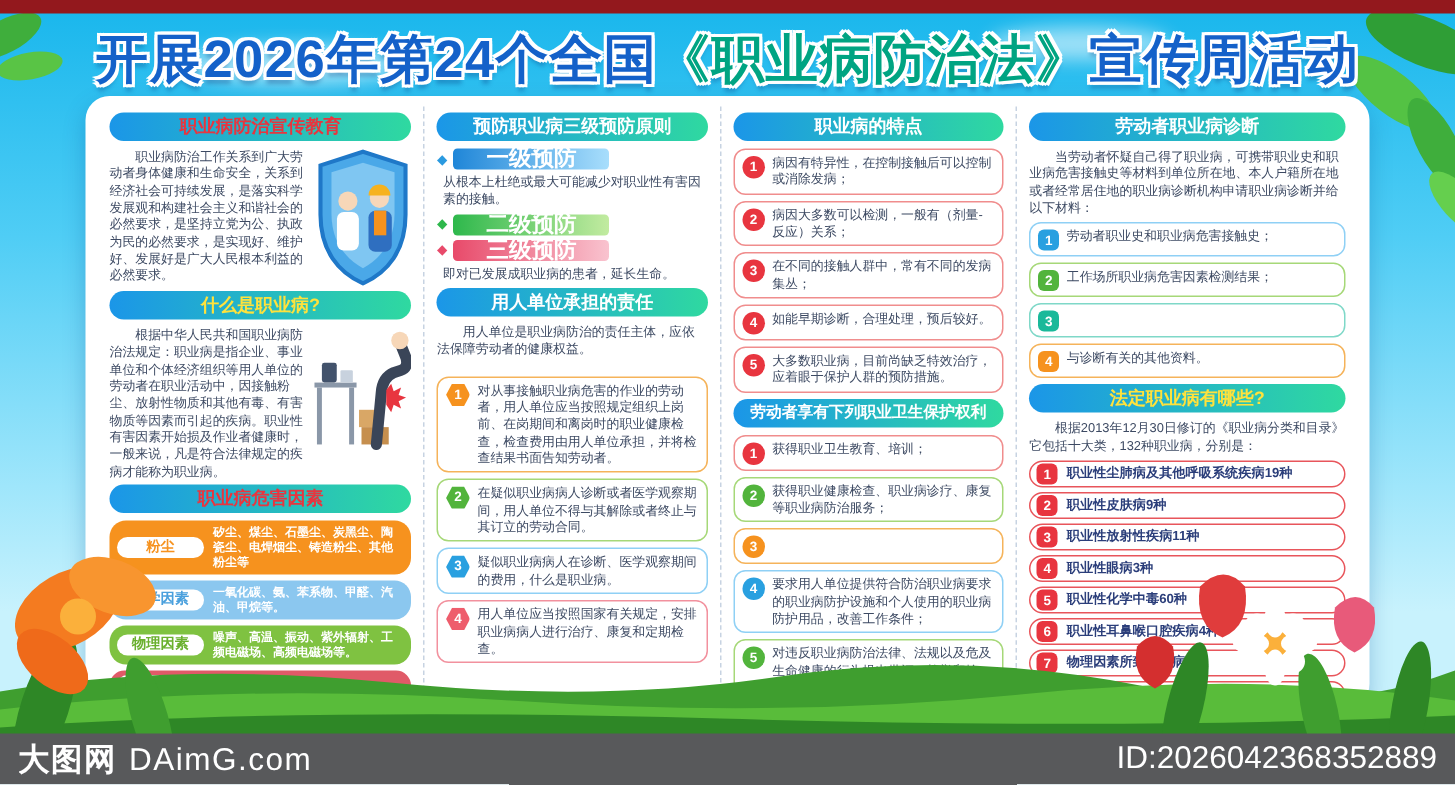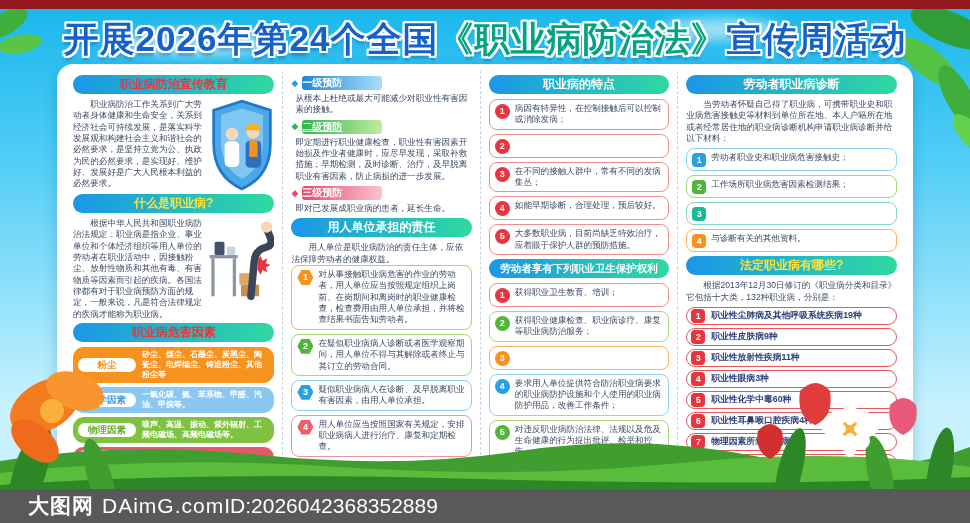--- a/index.html
+++ b/index.html
@@ -49,24 +49,24 @@
   .hz-desc{flex:1;margin-left:6px;color:#fff;font-size:8px;line-height:1.25;font-weight:bold;}
   .hz1{background:#f6921e;}.hz1 .hz-label{color:#f6921e;}
   .hz2{background:#8bc7ef;}.hz2 .hz-label{color:#4aa0dd;}
   .hz3{background:#7fc241;}.hz3 .hz-label{color:#6ab02e;}
   .hz4{background:#e05a68;}.hz4 .hz-label{color:#e0485a;}
 
   
   .lvl{display:flex;align-items:center;margin:3px 0 3px;}
   .diamond{font-size:9px;margin-right:4px;line-height:1;}
   .d-blue{color:#2a9ae0;}.d-green{color:#2eb84c;}.d-red{color:#e84a6a;}
-  .tag{width:80px;height:14px;line-height:14px;border-radius:3px;color:#fff;
-    font-size:10px;font-weight:bold;}
+  .tag{width:104px;height:14px;line-height:14px;border-radius:3px;color:#fff;
+    font-size:15px;font-weight:bold;text-align:center;}
   .tag-blue{background:linear-gradient(90deg,#1f86d8,#a8defc);}
-  .tag-green{background:linear-gradient(90deg,#2eb84c,#c2eba0);text-decoration:underline;}
+  .tag-green{background:linear-gradient(90deg,#2eb84c,#c2eba0);}
   .tag-red{background:linear-gradient(90deg,#e84a6a,#f9c3cf);}
   .lvl-body{margin:0 0 4px 4px;}
 
   
   .ibox{display:flex;align-items:flex-start;border:1.5px solid;border-radius:8px;
     padding:3px 5px;margin-bottom:4px;background:#fff;}
   .ibox .body{flex:1;}
   .chip{flex:0 0 auto;color:#fff;font-size:9px;font-weight:bold;text-align:center;
     margin-right:5px;margin-top:1px;}
   .hex{width:16px;height:15px;line-height:15px;
@@ -85,22 +85,22 @@
     padding:1px 4px;margin-bottom:3px;}
   .law .sq{margin-right:6px;margin-top:0;}
   .law-text{font-size:8.8px;font-weight:bold;color:#2b3e7a;line-height:1.3;}
 
   .mt2{margin-top:2px;}
 
   
   .deco{position:absolute;z-index:3;pointer-events:none;}
   .grass{z-index:3;left:0;bottom:30px;}
   .footer{position:absolute;left:0;bottom:0;width:100%;height:34px;background:#58595b;
-    z-index:6;display:flex;align-items:center;
-    box-sizing:border-box;padding:0 28px;color:#fff;}
+    z-index:6;display:flex;align-items:center;justify-content:space-between;
+    box-sizing:border-box;padding:0 12px;color:#fff;}
   .f-left{font-size:21px;letter-spacing:1px;}
   .f-left .cn{font-weight:bold;margin-right:8px;}
   .f-right{font-size:21px;}
 </style>
 </head>
 <body>
 
 <div class="stage">
   <div class="top-strip"></div>
   <div class="cloud c1"></div>
@@ -134,21 +134,21 @@
           <rect x="16" y="46" width="16" height="28" rx="5" fill="#ffffff"></rect>
           <circle cx="47" cy="36" r="7" fill="#f7d7b8"></circle>
           <path d="M39 34 a8 8 0 0 1 16 0 Z" fill="#f6b21e"></path>
           <rect x="39" y="45" width="17" height="30" rx="5" fill="#2f6fc0"></rect>
           <rect x="43" y="45" width="9" height="18" fill="#f6921e"></rect>
         </svg>
       </div>
 
       <div class="sec-header hdr-yellow">什么是职业病?</div>
       <div class="row-flex">
-        <p class="body indent">根据中华人民共和国职业病防治法规定：职业病是指企业、事业单位和个体经济组织等用人单位的劳动者在职业活动中，因接触粉尘、放射性物质和其他有毒、有害物质等因素而引起的疾病。各国法律都有对于职业病预防方面的规定，一般来说，凡是符合法律规定的疾病才能称为职业病。</p>
+        <p class="body indent">根据中华人民共和国职业病防治法规定：职业病是指企业、事业单位和个体经济组织等用人单位的劳动者在职业活动中，因接触粉尘、放射性物质和其他有毒、有害物质等因素而引起的疾病。职业性有害因素开始损及作业者健康时，一般来说，凡是符合法律规定的疾病才能称为职业病。</p>
         <svg class="illu" width="66" height="84" viewBox="0 0 80 100">
           <rect x="2" y="44" width="34" height="4" fill="#8a97a8"></rect>
           <rect x="4" y="48" width="4" height="46" fill="#8a97a8"></rect>
           <rect x="30" y="48" width="4" height="46" fill="#8a97a8"></rect>
           <rect x="8" y="28" width="12" height="16" rx="2" fill="#42526b"></rect>
           <rect x="23" y="34" width="10" height="10" rx="1" fill="#c8d2de"></rect>
           <rect x="38" y="66" width="18" height="14" fill="#d9a766"></rect>
           <rect x="40" y="80" width="22" height="14" fill="#c68f4e"></rect>
           <path d="M52 94 L56 52 Q57 40 66 36 L72 34 Q78 32 76 24 L72 14" stroke="#3a4558" stroke-width="9" fill="none" stroke-linecap="round"></path>
           <circle cx="71" cy="10" r="7" fill="#f7d7b8"></circle>
@@ -170,69 +170,70 @@
         <span class="hz-desc">噪声、高温、振动、紫外辐射、工频电磁场、高频电磁场等。</span>
       </div>
       <div class="hz hz4">
         <span class="hz-label">放射因素</span>
         <span class="hz-desc">X射线、伽马射线等</span>
       </div>
 
     </div>
 
     <div class="col col2">
+      <div class="sec-header hdr-white">预防职业病三级预防原则</div>
 
       <div class="lvl">
         <span class="diamond d-blue">◆</span>
         <span class="tag tag-blue">一级预防</span>
       </div>
       <p class="body lvl-body">从根本上杜绝或最大可能减少对职业性有害因素的接触。</p>
 
       <div class="lvl">
         <span class="diamond d-green">◆</span>
         <span class="tag tag-green">二级预防</span>
       </div>
-      <p class="body lvl-body">即定期进行职业健康检查，职业性有害因素开始损及作业者健康时，应尽早发现，采取补救措施；早期检测，及时诊断、治疗，及早脱离职业有害因素，防止病损的进一步发展。</p>
 
       <div class="lvl">
         <span class="diamond d-red">◆</span>
         <span class="tag tag-red">三级预防</span>
       </div>
       <p class="body lvl-body">即对已发展成职业病的患者，延长生命。</p>
 
       <div class="sec-header hdr-white mt2">用人单位承担的责任</div>
-      <p class="body indent" style="margin-bottom:0">用人单位是职业病防治的责任主体，应依法保障劳动者的健康权益。</p>
+      <p class="body indent" style="margin-bottom:12px">用人单位是职业病防治的责任主体，应依法保障劳动者的健康权益。</p>
 
       <div class="ibox b-orange">
         <span class="chip hex n-orange">1</span>
         <p class="body">对从事接触职业病危害的作业的劳动者，用人单位应当按照规定组织上岗前、在岗期间和离岗时的职业健康检查，检查费用由用人单位承担，并将检查结果书面告知劳动者。</p>
       </div>
       <div class="ibox b-green">
         <span class="chip hex n-green">2</span>
         <p class="body">在疑似职业病病人诊断或者医学观察期间，用人单位不得与其解除或者终止与其订立的劳动合同。</p>
       </div>
       <div class="ibox b-blue">
         <span class="chip hex n-blue">3</span>
-        <p class="body">疑似职业病病人在诊断、及早脱离职业有害因素，由用人单位承担。</p>
+        <p class="body">疑似职业病病人在诊断、医学观察期间的费用，什么是职业病。</p>
       </div>
       <div class="ibox b-pink">
         <span class="chip hex n-pink">4</span>
         <p class="body">用人单位应当按照国家有关规定，安排职业病病人进行治疗、康复和定期检查。</p>
       </div>
     </div>
 
     <div class="col col3">
       <div class="sec-header hdr-white">职业病的特点</div>
 
       <div class="ibox b-red">
         <span class="chip circ n-red">1</span>
         <p class="body">病因有特异性，在控制接触后可以控制或消除发病；</p>
       </div>
       <div class="ibox b-red">
         <span class="chip circ n-red">2</span>
+        <p class="body">病因大多数可以检测，一般有（剂量-反应）关系；</p>
       </div>
       <div class="ibox b-red">
         <span class="chip circ n-red">3</span>
         <p class="body">在不同的接触人群中，常有不同的发病集丛；</p>
       </div>
       <div class="ibox b-red">
         <span class="chip circ n-red">4</span>
         <p class="body">如能早期诊断，合理处理，预后较好。</p>
       </div>
       <div class="ibox b-red">

